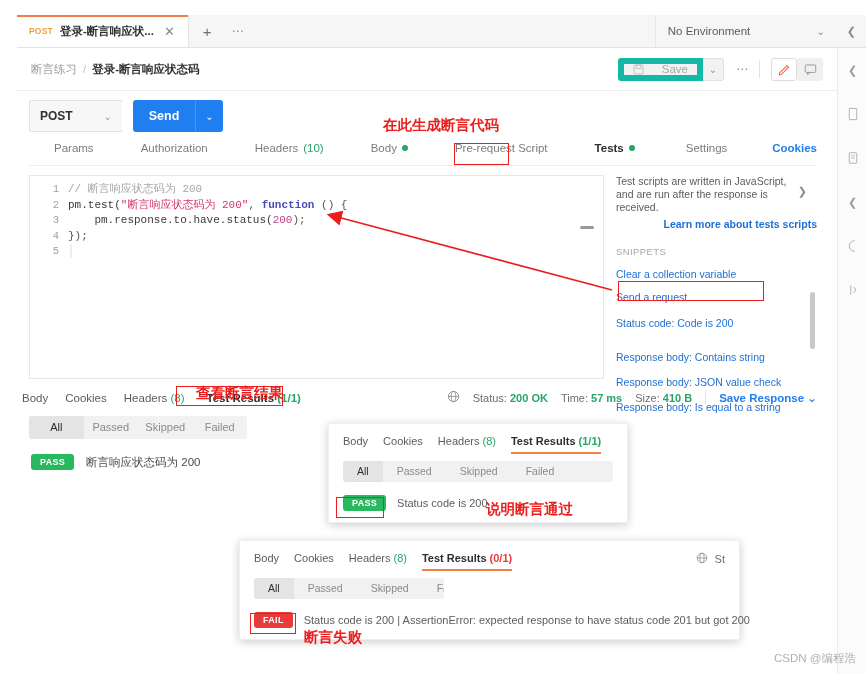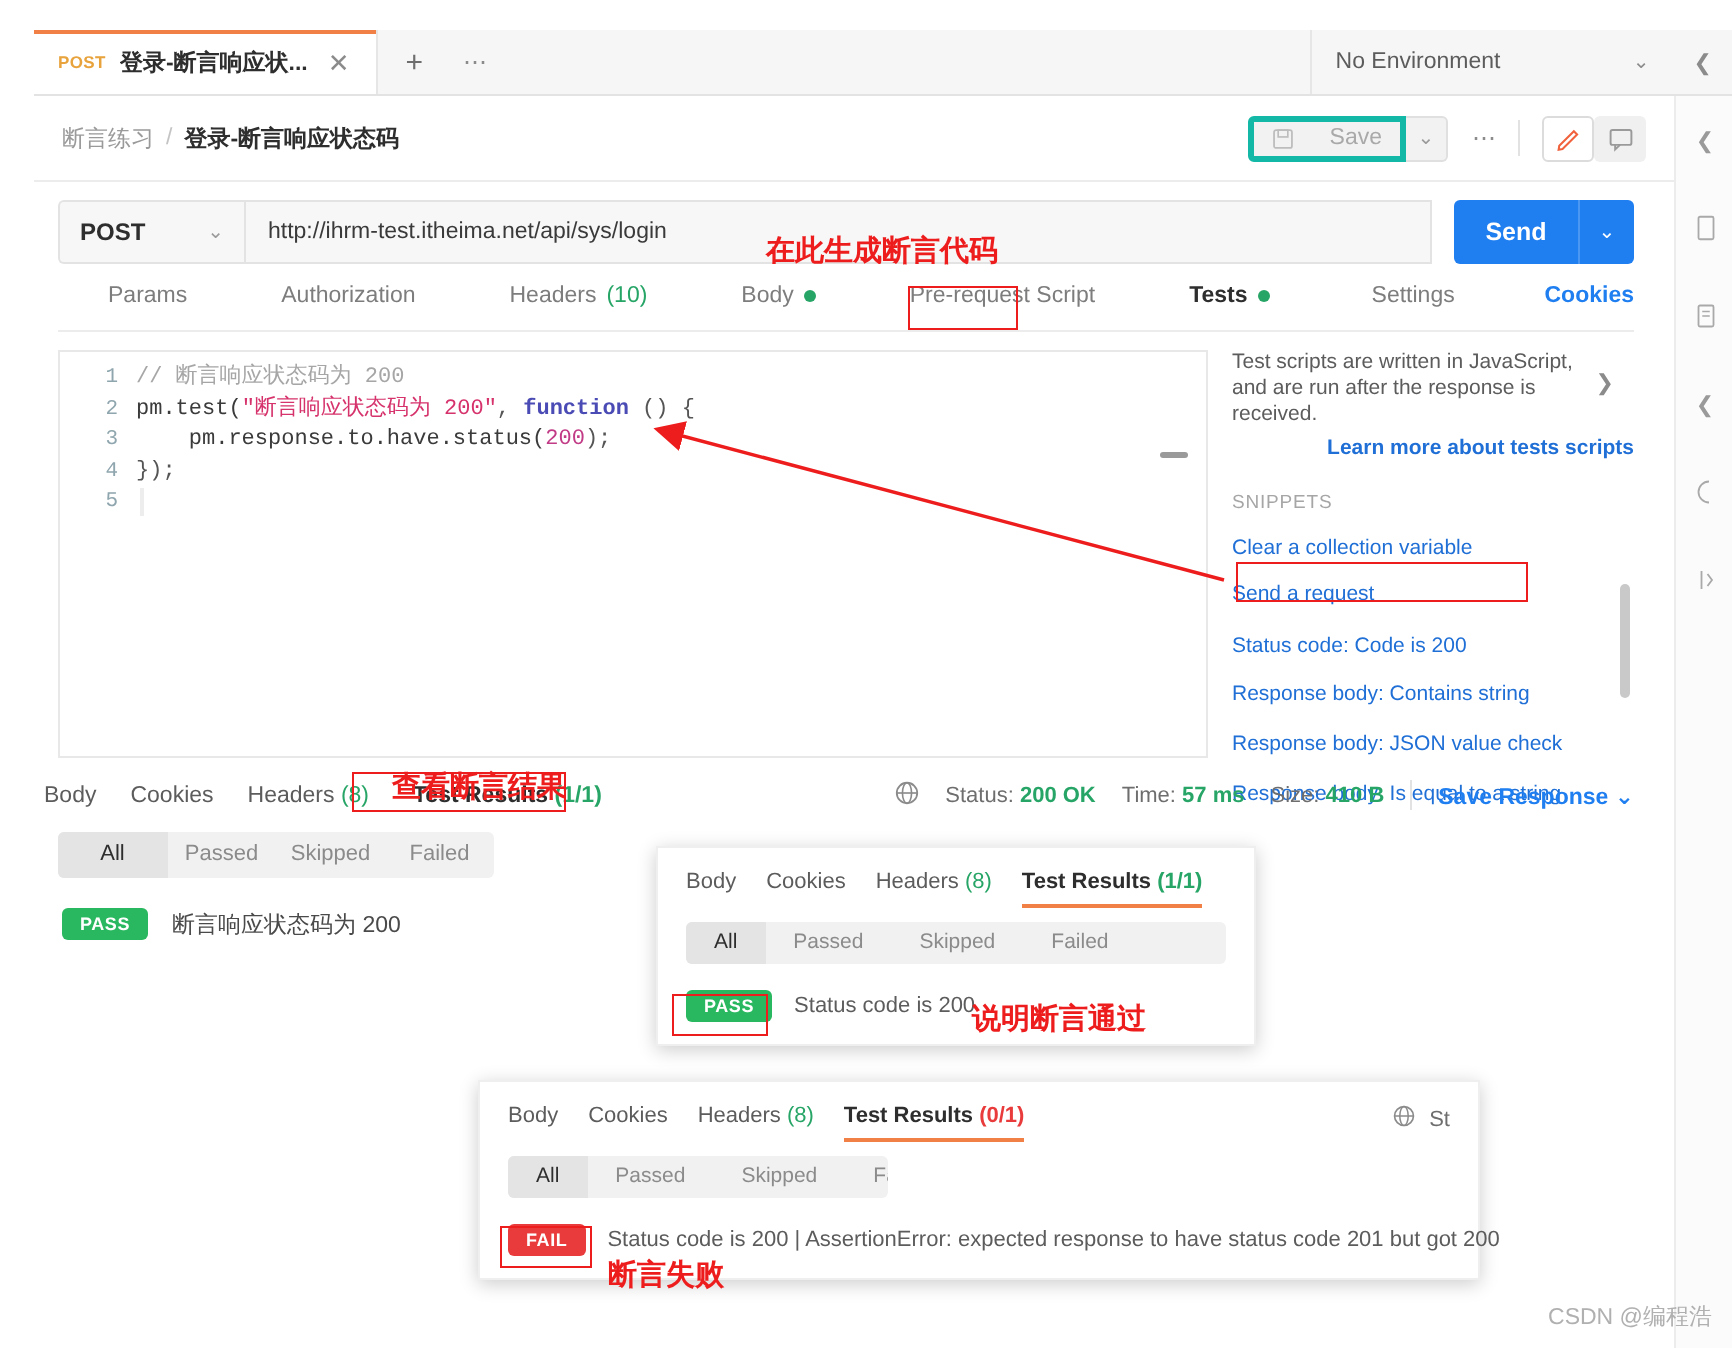--- a/index.html
+++ b/index.html
@@ -46,21 +46,21 @@
     position:absolute; left:17px; top:48px; right:29px; height:43px;
     background:#ffffff; border-bottom:1px solid #ececec;
     display:flex; align-items:center; padding:0 14px;
   }
   .crumb-a { color:#9a9a9a; font-size:11.5px; }
   .crumb-sep { color:#c4c4c4; margin:0 6px; font-size:11.5px; }
   .crumb-b { color:#2e2e2e; font-size:11.5px; font-weight:bold; }
   .crumbrow-spacer { flex:1; }
   .save-btn {
     display:flex; align-items:center; gap:18px;
-    background:#f2f2f2; border:3px solid #14b8a6; border-radius:3px 0 0 3px;
+    background:#f2f2f2; border:6px solid #14b8a6; border-radius:3px 0 0 3px;
     height:23px; padding:0 9px; color:#a9a9a9; font-size:11.5px;
   }
   .save-caret {
     background:#f2f2f2; border:1px solid #e0e0e0; border-left:none; border-radius:0 3px 3px 0;
     height:23px; width:21px; display:flex; align-items:center; justify-content:center;
     color:#9a9a9a; font-size:10px;
   }
   .crumb-dots { color:#8b8b8b; font-size:12px; letter-spacing:1px; margin:0 10px 0 12px; }
   .crumb-divider { width:1px; height:18px; background:#e2e2e2; margin-right:11px; }
   .icn-box { width:26px; height:23px; display:flex; align-items:center; justify-content:center; border-radius:3px; }
@@ -233,23 +233,20 @@
         <path d="M4.4 11.6 L4.4 14.4 L7.4 11.6" fill="none" stroke="#9a9a9a" stroke-width="1.2"></path>
       </svg>
     </div>
   </div>
 
   <div class="urlrow">
     <div class="method-box">
       <span>POST</span>
       <span class="method-chev">⌄</span>
     </div>
-    <div class="url-box">
-      <span>http://ihrm-test.itheima.net/api/sys/login</span>
-    </div>
     <div class="send-btn">Send</div>
     <div class="send-caret">⌄</div>
   </div>
 
   <div class="reqtabs">
     <div class="rt">
         <span>Params</span>
       </div>
     <div class="rt">
         <span>Authorization</span>
@@ -292,21 +289,21 @@
   </div>
 
   <div class="snip">
     <div class="snip-arrow">❯</div>
     <div class="snip-help">Test scripts are written in JavaScript, and are run after the response is received.</div>
     <a class="snip-learn">Learn more about tests scripts</a>
     <div class="snip-label">SNIPPETS</div>
     <div class="snip-item">Clear a collection variable</div>
     <div class="snip-item">Send a request</div>
     <div class="snip-item" style="margin-top:14px;">Status code: Code is 200</div>
-    <div class="snip-item" style="margin-top:12px;">Response body: Contains string</div>
+    <div class="snip-item" style="margin-top:22px;">Response body: Contains string</div>
     <div class="snip-item" style="margin-top:13px;">Response body: JSON value check</div>
     <div class="snip-item" style="margin-top:13px;">Response body: Is equal to a string</div>
     <div class="snip-scroll-thumb"></div>
   </div>
 
   <div class="resptabs">
     <div class="rsp">Body</div>
     <div class="rsp">Cookies</div>
     <div class="rsp">
       <span>Headers</span>

